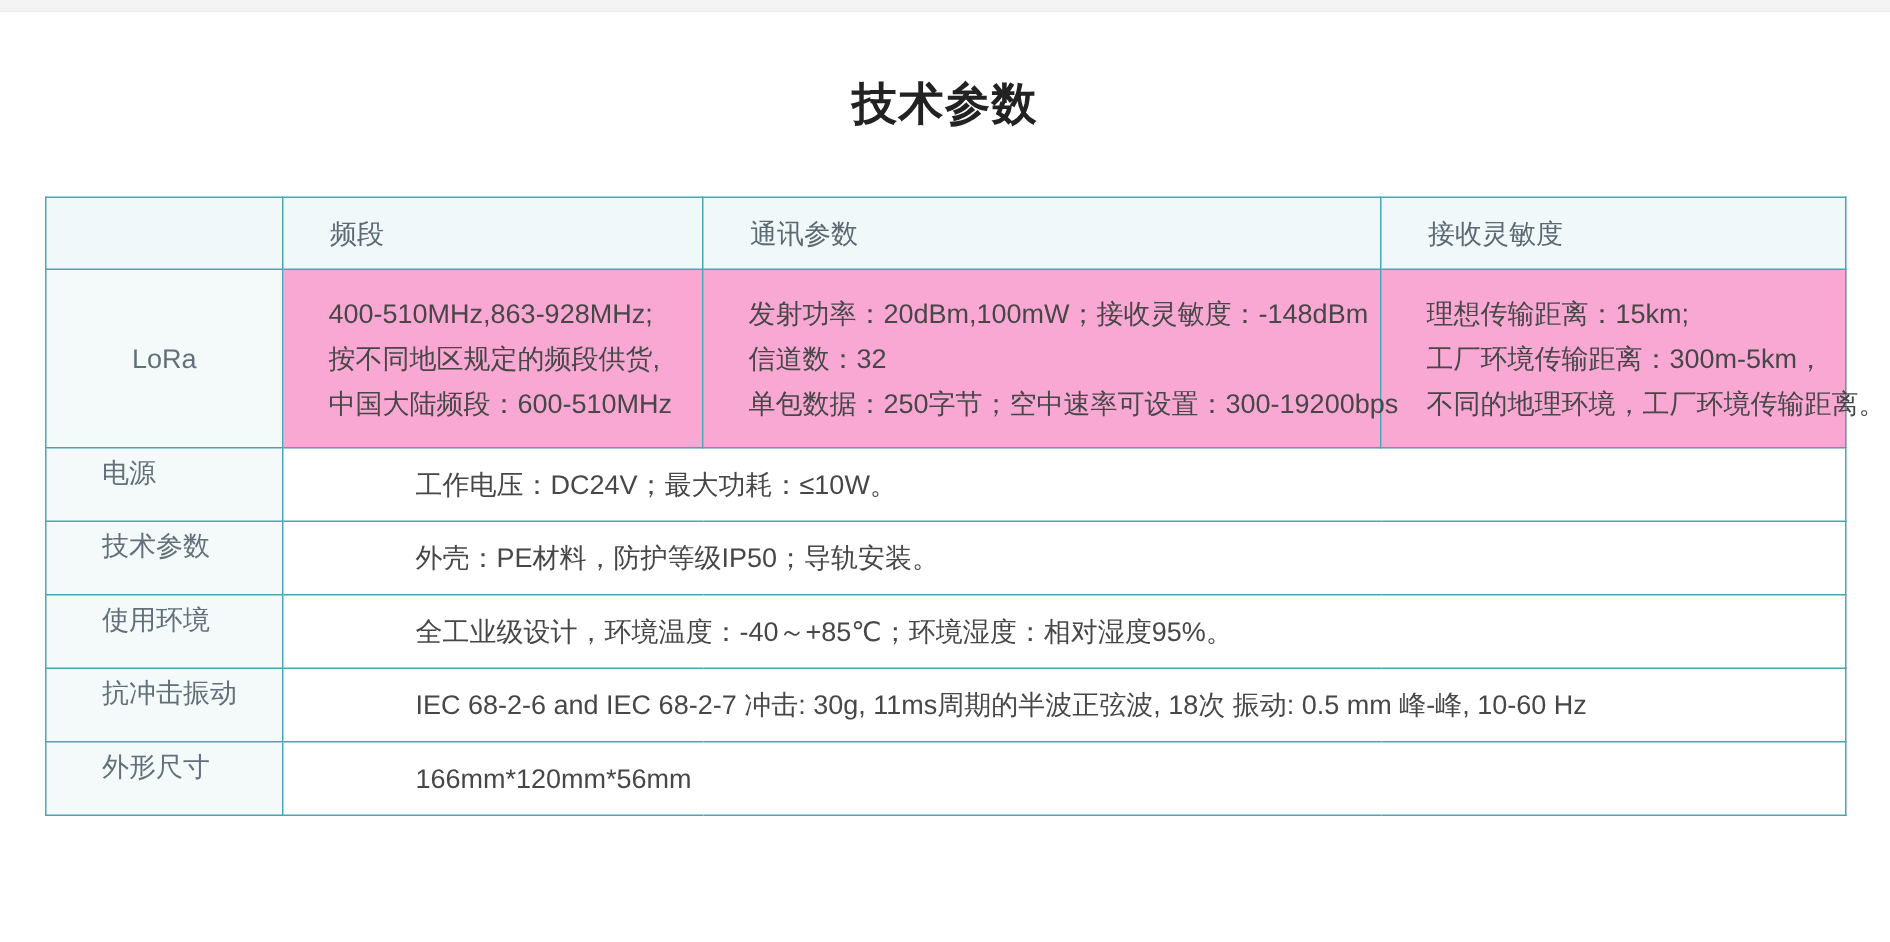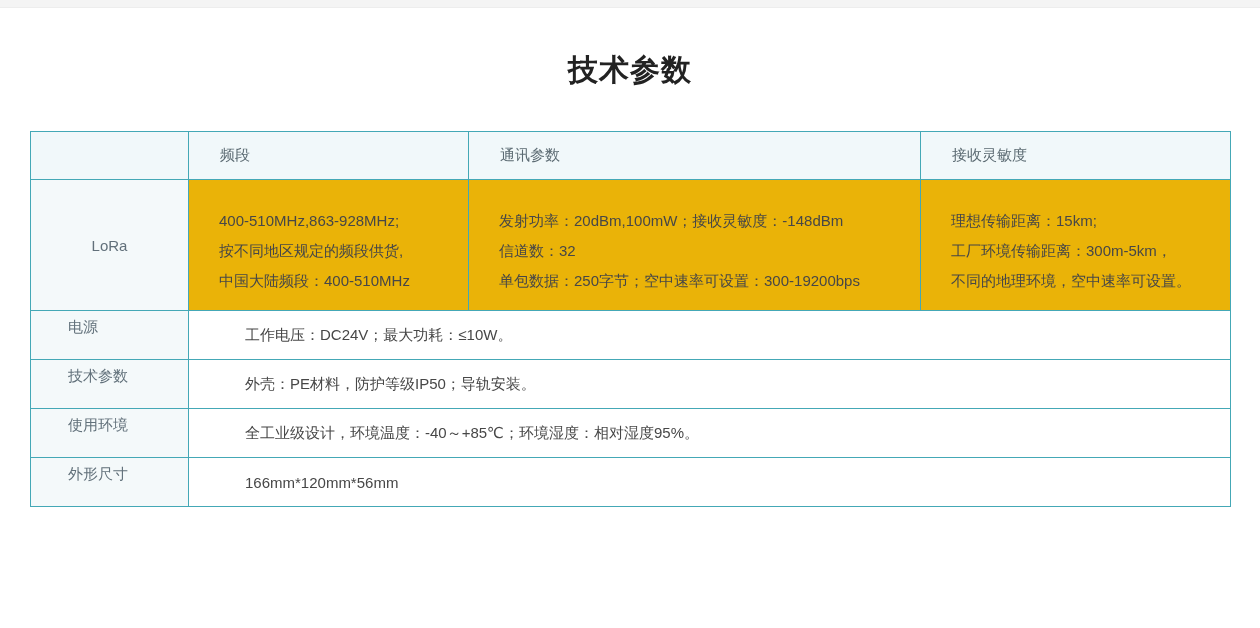--- a/index.html
+++ b/index.html
@@ -20,43 +20,43 @@
   }
   .top-strip{height:8px;background:var(--top-bar);border-bottom:1px solid #ededed;}
   h1.page-title{
     margin:42px 16px 0;text-align:center;
     font-size:30px;line-height:40px;font-weight:800;
     color:var(--title-color);letter-spacing:1px;
   }
   .table-wrap{margin:41px 30px 0;}
   table.specs{
     width:1200px;border-collapse:collapse;table-layout:fixed;
-    font-size:15px;
+    font-size:18px;
   }
   table.specs th,table.specs td{
     border:1px solid var(--border);
     font-weight:400;vertical-align:middle;text-align:left;
   }
   thead th{
     height:48px;background:var(--header-bg);
     color:var(--header-text);padding:0 8px 0 31px;
   }
   thead th.corner{padding:0;}
   td.label-cell{
     background:var(--label-bg);color:var(--label-text);
     padding:0 8px 16px 37px;height:49px;
   }
   tr.lora-row td.label-cell{text-align:center;padding:0;}
   td.content-cell{
     background:#ffffff;color:var(--content-text);
-    padding:0 8px 0 56px;height:49px;
+    padding:0 8px 0 88px;height:49px;
   }
   tr.lora-row td.multi-cell{
-    background:#eab308;color:var(--content-text);
-    padding:26px 10px 14px 30px;height:118px;
+    background:#f9a8d4;color:var(--content-text);
+    padding:14px 10px 14px 30px;height:118px;
   }
   .cell-line{line-height:30px;white-space:nowrap;}
 </style>
 </head>
 <body>
 
 <div class="top-strip"></div>
 
 <h1 class="page-title">技术参数</h1>
 
@@ -75,45 +75,49 @@
         <th>通讯参数</th>
         <th>接收灵敏度</th>
       </tr>
     </thead>
     <tbody>
       <tr class="lora-row">
         <td class="label-cell">LoRa</td>
         <td class="multi-cell">
           <div class="cell-line">400-510MHz,863-928MHz;</div>
           <div class="cell-line">按不同地区规定的频段供货,</div>
-          <div class="cell-line">中国大陆频段：400-510MHz</div>
+          <div class="cell-line">中国大陆频段：600-510MHz</div>
         </td>
         <td class="multi-cell">
           <div class="cell-line">发射功率：20dBm,100mW；接收灵敏度：-148dBm</div>
           <div class="cell-line">信道数：32</div>
           <div class="cell-line">单包数据：250字节；空中速率可设置：300-19200bps</div>
         </td>
         <td class="multi-cell">
           <div class="cell-line">理想传输距离：15km;</div>
           <div class="cell-line">工厂环境传输距离：300m-5km，</div>
-          <div class="cell-line">不同的地理环境，空中速率可设置。</div>
+          <div class="cell-line">不同的地理环境，工厂环境传输距离。</div>
         </td>
       </tr>
 
       <tr>
         <td class="label-cell">电源</td>
         <td class="content-cell" colspan="3">工作电压：DC24V；最大功耗：≤10W。</td>
       </tr>
       <tr>
         <td class="label-cell">技术参数</td>
         <td class="content-cell" colspan="3">外壳：PE材料，防护等级IP50；导轨安装。</td>
       </tr>
       <tr>
         <td class="label-cell">使用环境</td>
         <td class="content-cell" colspan="3">全工业级设计，环境温度：-40～+85℃；环境湿度：相对湿度95%。</td>
       </tr>
       <tr>
+        <td class="label-cell">抗冲击振动</td>
+        <td class="content-cell" colspan="3">IEC 68-2-6 and IEC 68-2-7 冲击: 30g, 11ms周期的半波正弦波, 18次 振动: 0.5 mm 峰-峰, 10-60 Hz</td>
+      </tr>
+      <tr>
         <td class="label-cell">外形尺寸</td>
         <td class="content-cell" colspan="3">166mm*120mm*56mm</td>
       </tr>
     </tbody>
   </table>
 </div>
 
 </body></html>

